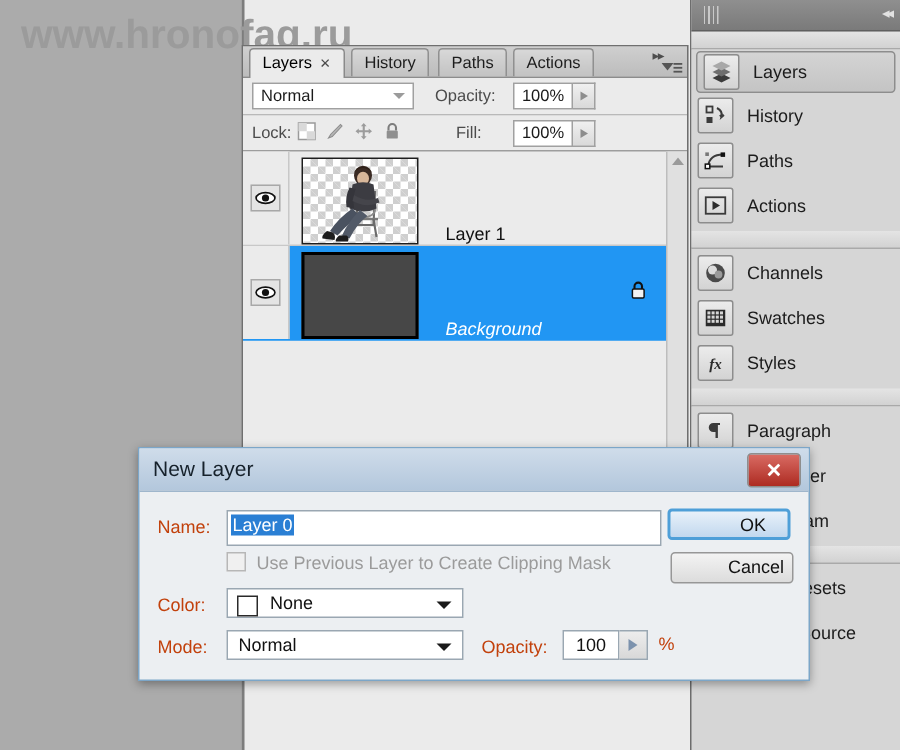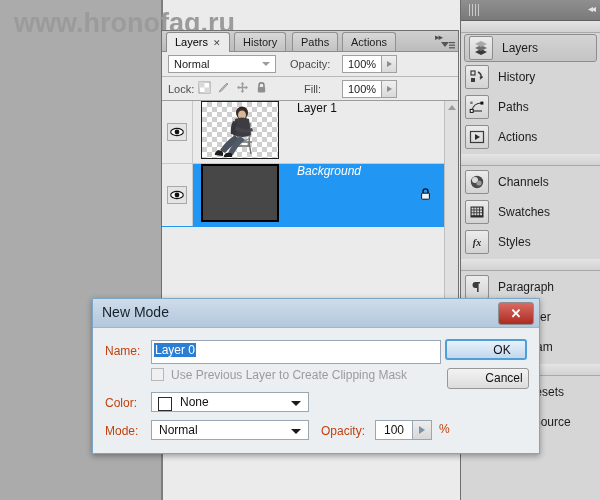--- a/index.html
+++ b/index.html
@@ -137,21 +137,21 @@
   
   .layer-list {
     position: absolute; left: 0; right: 0; top: 69px; bottom: 0;
     background: #ebebeb;
     border-top: 1px solid #9d9d9d;
   }
   .layer-row {
     position: relative;
     height: 62px;
     border-bottom: 1px solid #c8c8c8;
-    display: flex; align-items: flex-start;
+    display: flex; align-items: flex-end;
   }
   .layer-row.selected { background: #2196f3; border-bottom-color:#2196f3; }
   .eye-cell {
     width: 30px; height: 100%;
     display: flex; align-items: center; justify-content: center;
     border-right: 1px solid #c8c8c8;
     background: #ebebeb;
   }
   .layer-row.selected .eye-cell { background: #ebebeb; }
   .eye-box {
@@ -673,21 +673,21 @@
             <rect x="7" y="11" width="2" height="4" fill="#3b3b3b"></rect>
           </svg>
         </span>
         <span class="dock-label">Clone Source</span>
       </div>
     </div>
   </div>
 
   <div class="dialog">
     <div class="dlg-titlebar">
-      <div class="dlg-title">New Mode</div>
+      <div class="dlg-title">New Layer</div>
       <div class="dlg-close">✕</div>
     </div>
     <div class="dlg-body">
 
       <div class="fld-label" style="left:12px; top:16px;">Name:</div>
       <div class="text-input" style="left:58px; top:12px; width:290px; height:24px;">
         <span class="sel-text">Layer 0</span>
       </div>
 
       <div class="checkbox" style="left:58px; top:40px;"></div>

